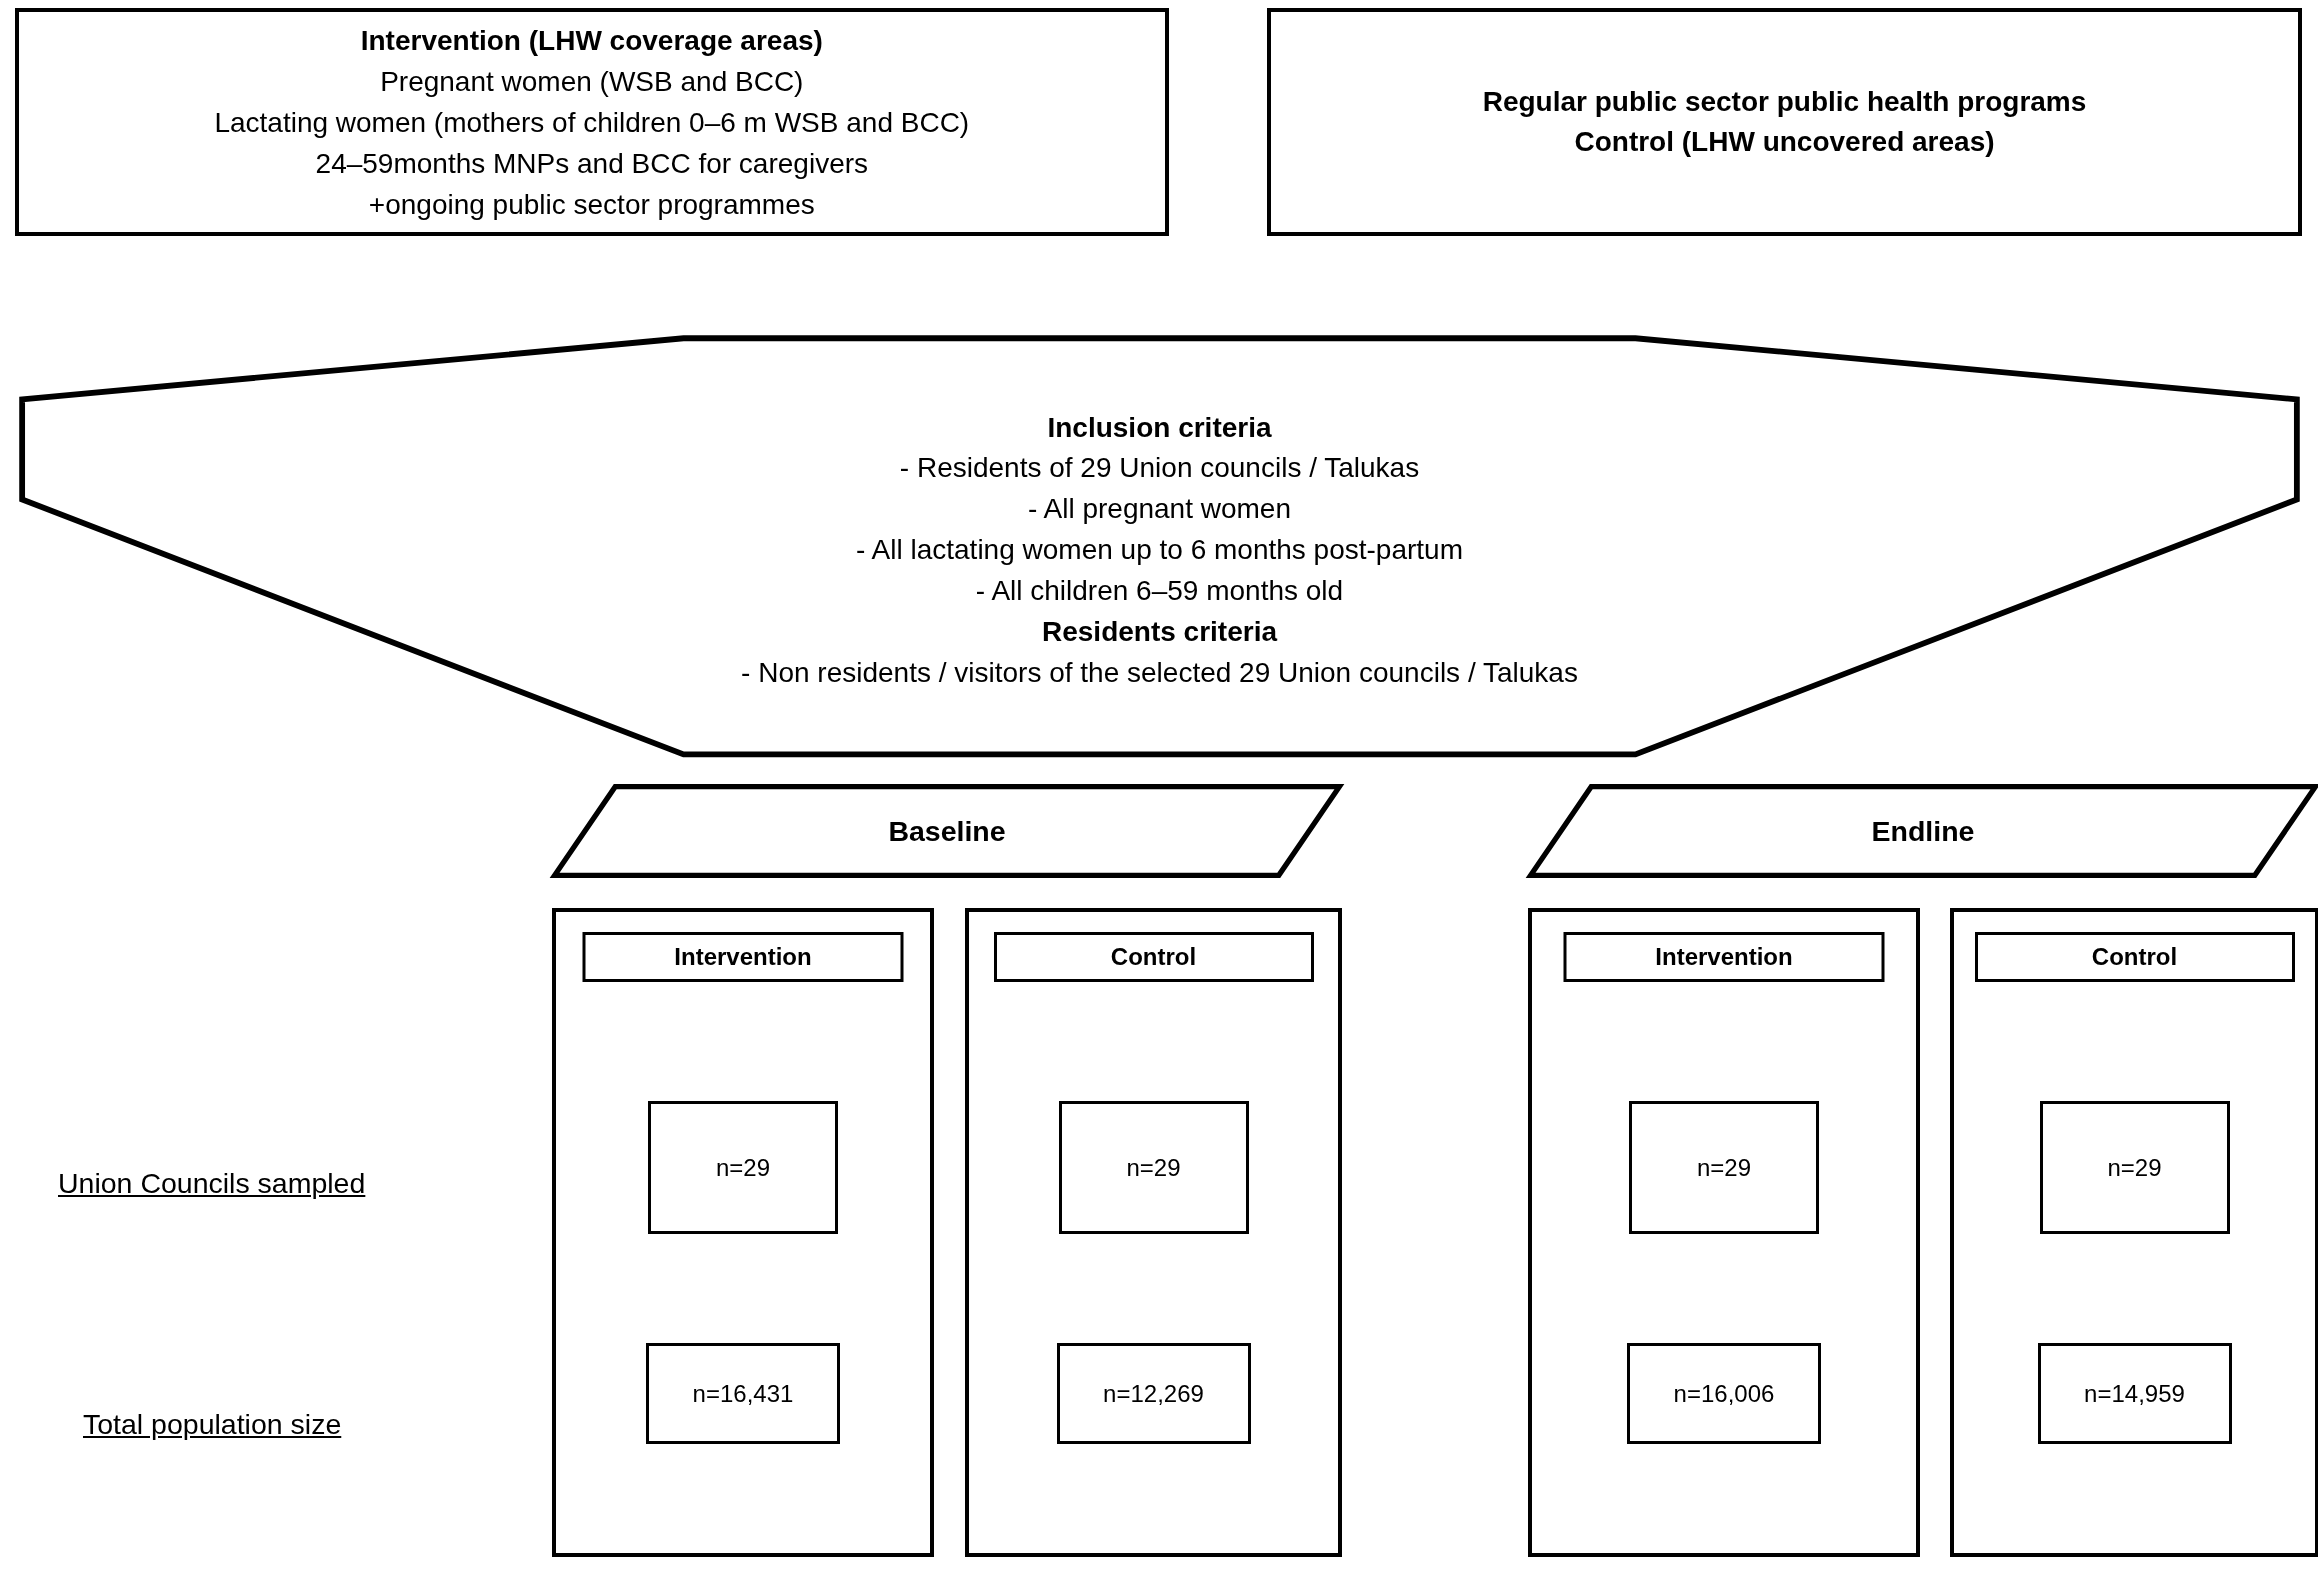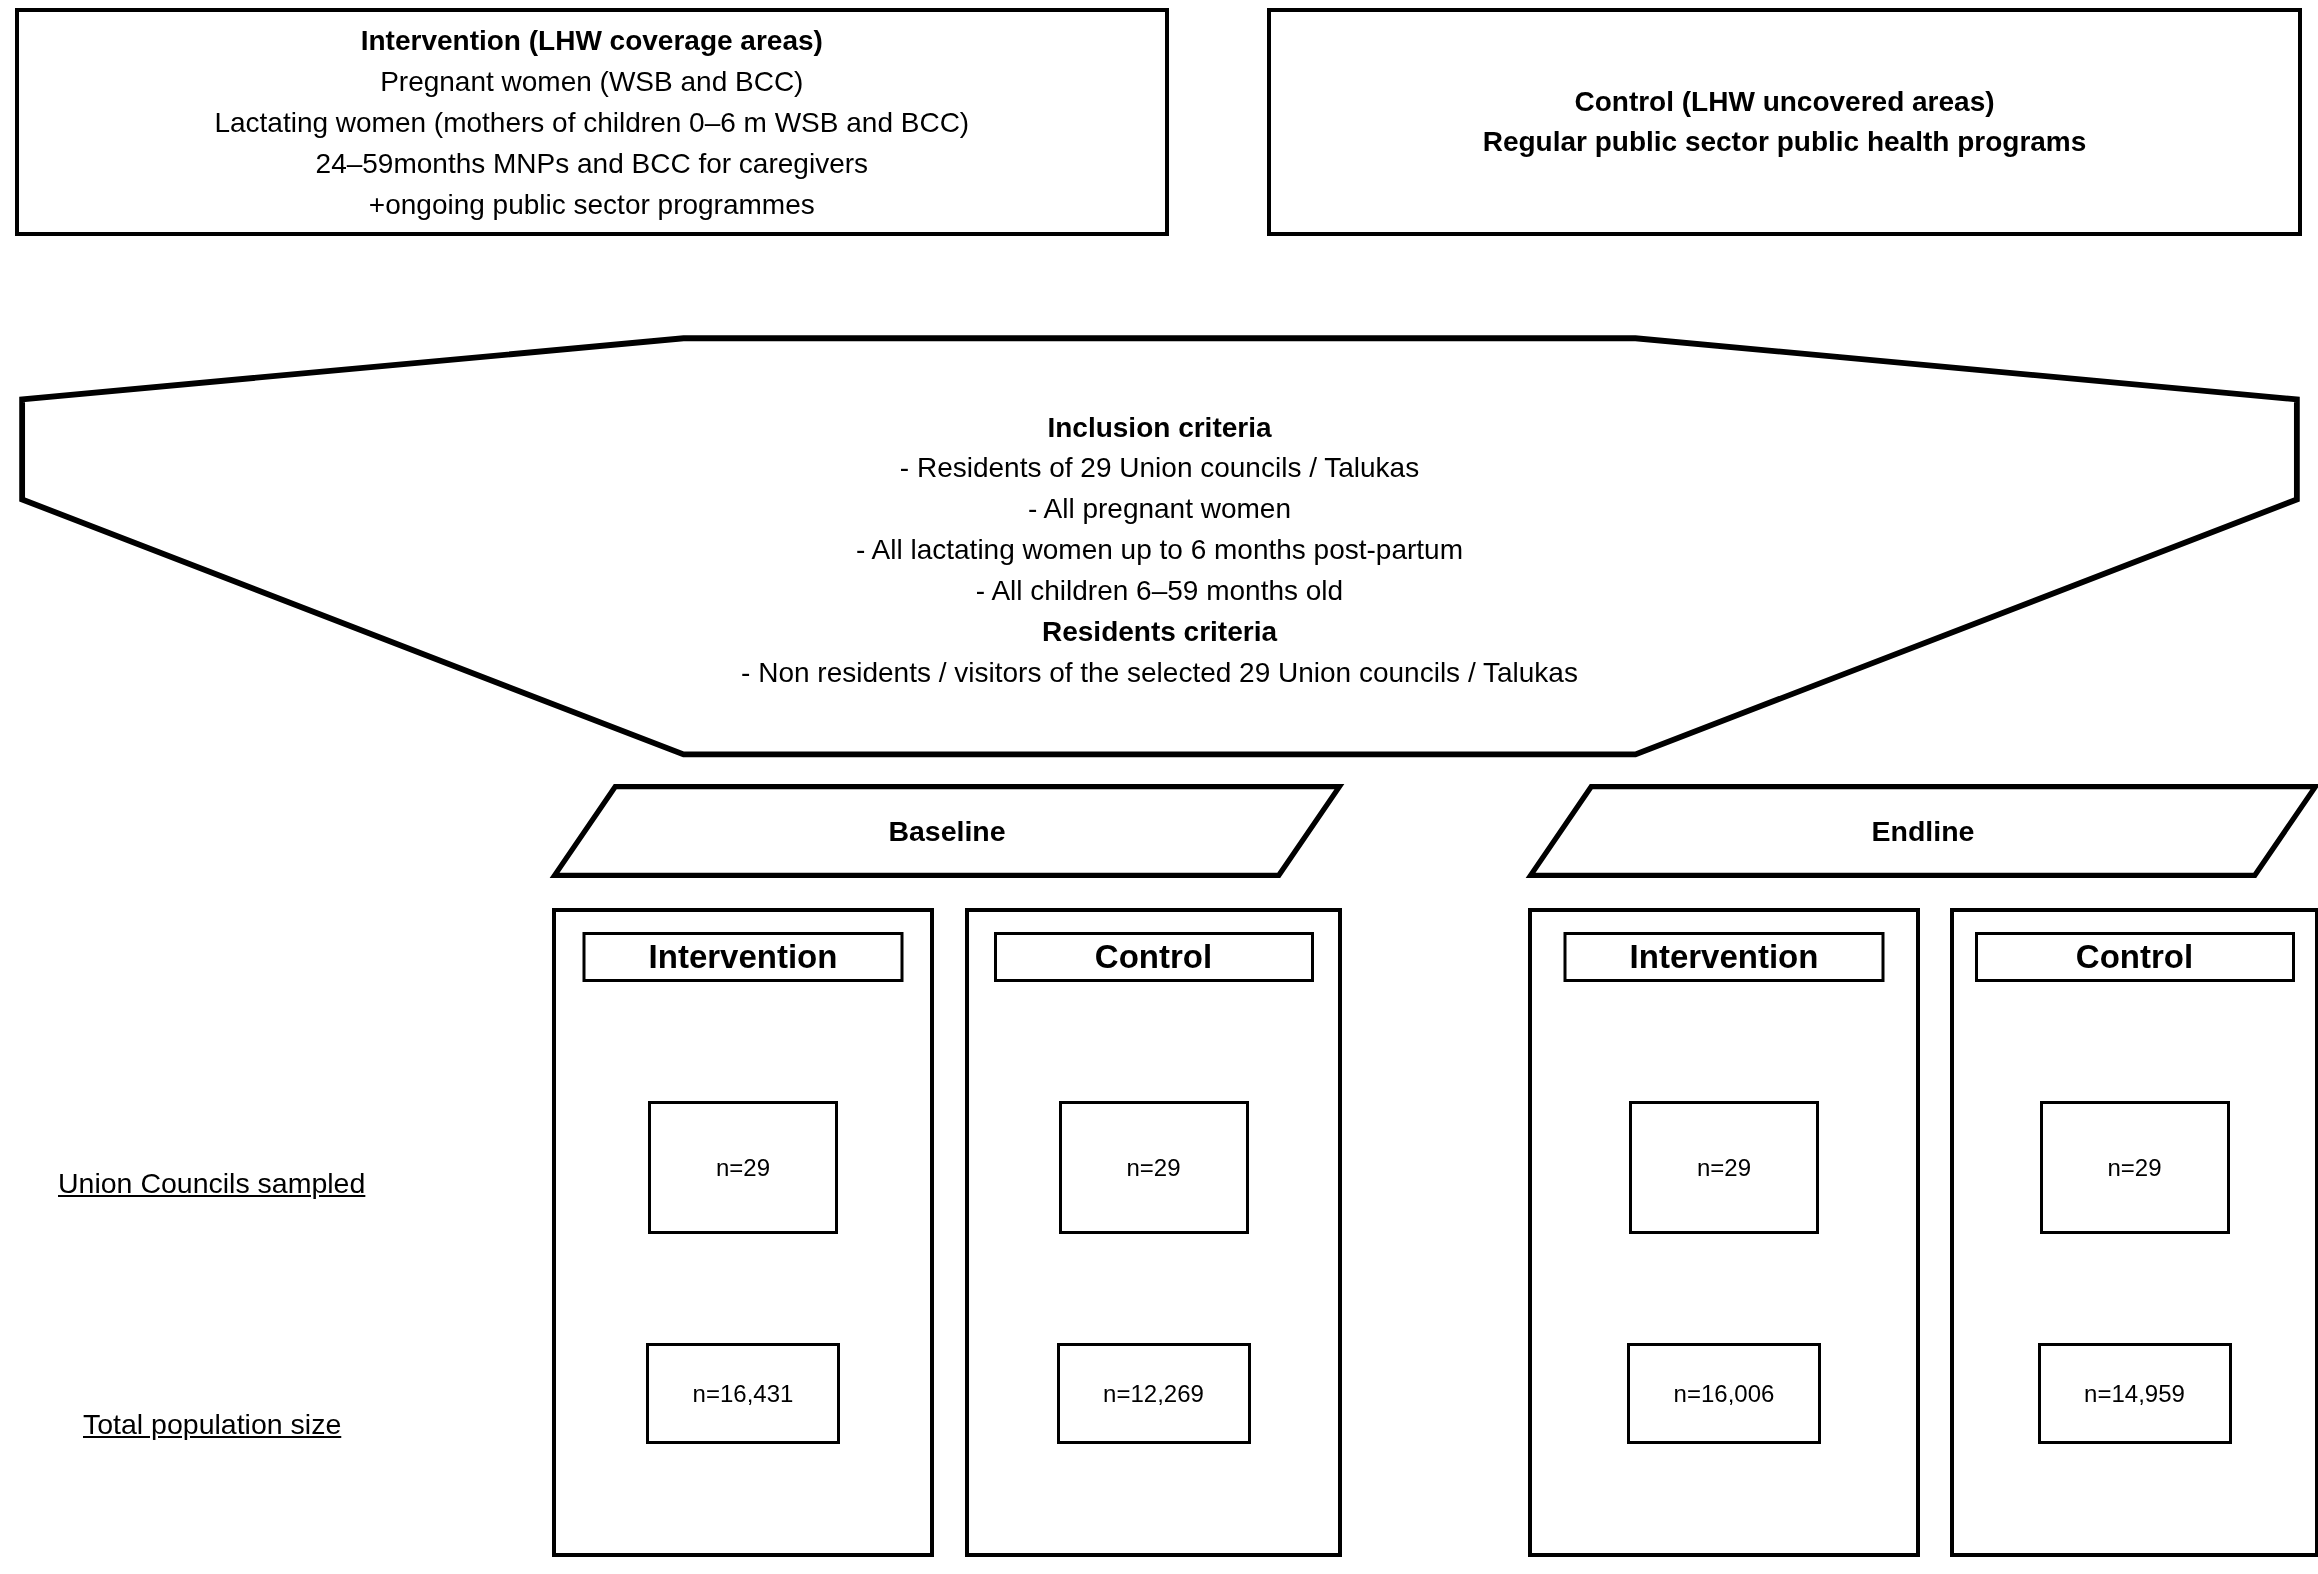--- a/index.html
+++ b/index.html
@@ -144,21 +144,21 @@
     left: 50%;
     transform: translateX(-50%);
     top: 20px;
     box-sizing: border-box;
     border: 3.7px solid #000;
     background: #fff;
     height: 50px;
     display: flex;
     align-items: center;
     justify-content: center;
-    font-size: 33px;
+    font-size: 24px;
     font-weight: bold;
     white-space: nowrap;
   }
   #col-baseline-intervention .group-header { width: 321px; }
   #col-baseline-control .group-header      { width: 320px; }
   #col-endline-intervention .group-header  { width: 321px; }
   #col-endline-control .group-header       { width: 320px; }
 
   .value-box {
     position: absolute;
@@ -196,22 +196,22 @@
 
   <div class="arm-box" id="intervention-arm">
     <div class="arm-line bold">Intervention (LHW coverage areas)</div>
     <div class="arm-line">Pregnant women (WSB and BCC)</div>
     <div class="arm-line">Lactating women (mothers of children 0–6 m WSB and BCC)</div>
     <div class="arm-line">24–59months MNPs and BCC for caregivers</div>
     <div class="arm-line">+ongoing public sector programmes</div>
   </div>
 
   <div class="arm-box" id="control-arm">
+    <div class="arm-line bold">Regular public sector public health programs</div>
     <div class="arm-line bold">Control (LHW uncovered areas)</div>
-    <div class="arm-line bold">Regular public sector public health programs</div>
   </div>
 
   <div id="criteria-hex-wrap">
     <svg id="criteria-hex-svg" viewBox="0 0 4400 820" preserveAspectRatio="none">
       <polygon points="1297,10 3103,10 4358,126 4358,316 3103,800 1297,800 42,316 42,126" fill="#ffffff" stroke="#000000" stroke-width="11" stroke-linejoin="miter"></polygon>
     </svg>
     <div id="criteria-text">
       <div class="crit-line bold">Inclusion criteria</div>
       <div class="crit-line">- Residents of 29 Union councils / Talukas</div>
       <div class="crit-line">- All pregnant women</div>

